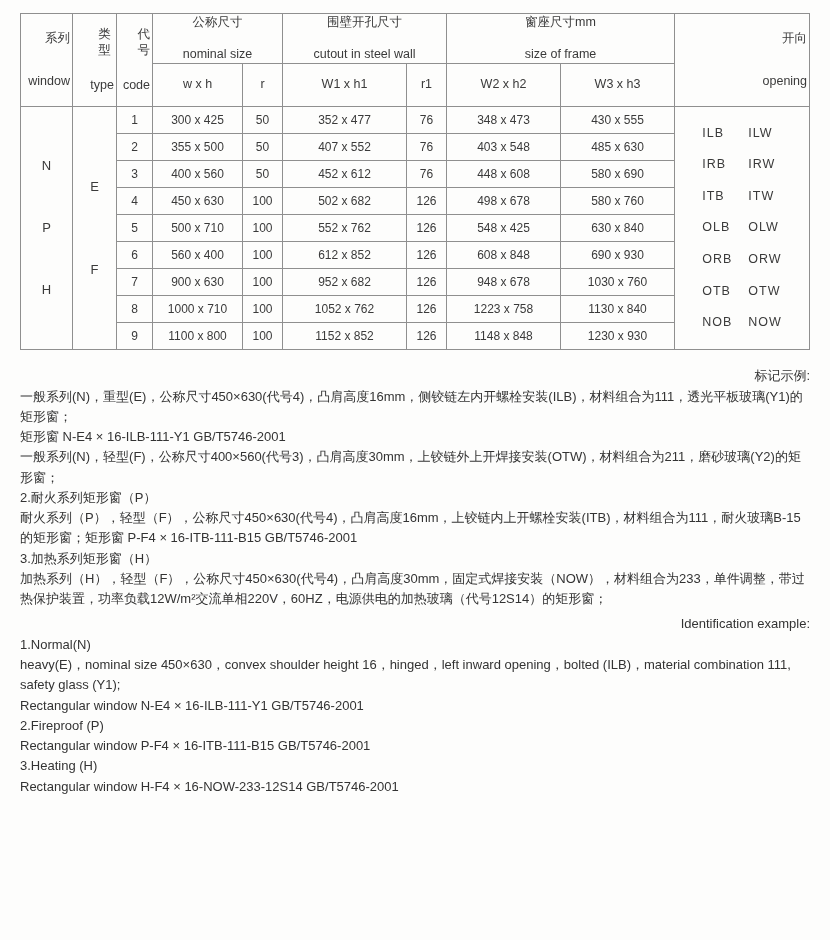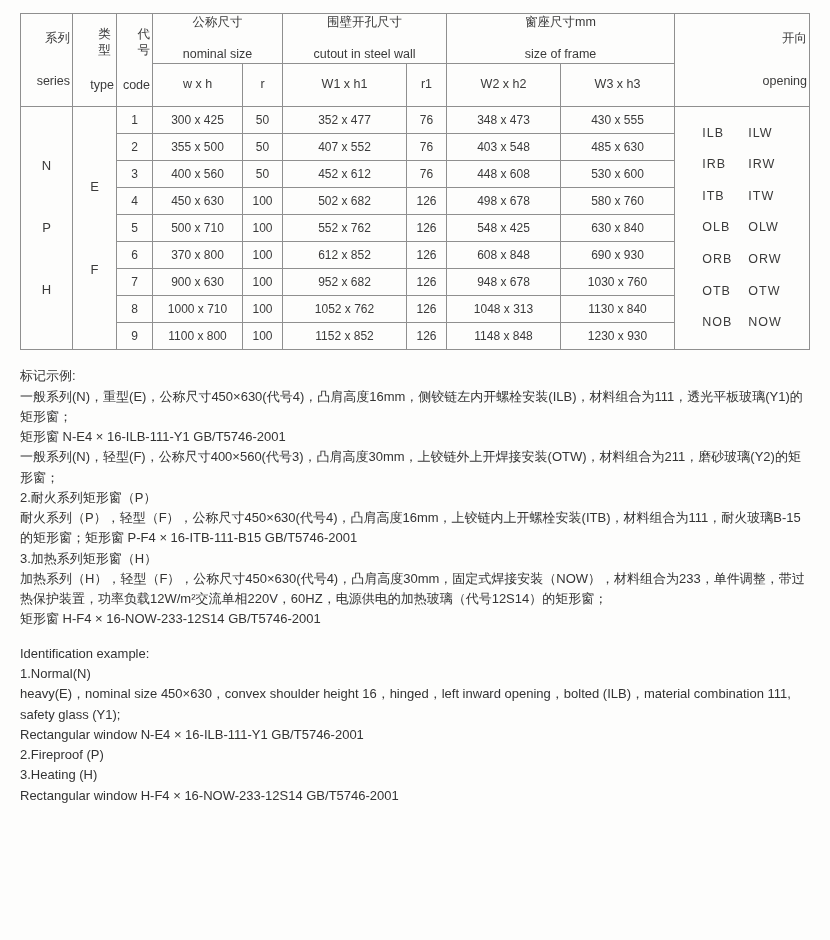--- a/index.html
+++ b/index.html
@@ -46,22 +46,22 @@
     height:232px;
     font-size:12.5px;
     letter-spacing:1px;
     gap:16px;
   }
   .opening-grid span{text-align:left;}
 
   
   .notes{margin-top:16px;font-size:13px;line-height:1.56;color:#333;}
   .notes p{margin:0;}
-  .notes .heading{margin:0;}
-  .en-block{margin-top:14px;}
+  .notes .heading{margin:0;text-align:right;}
+  .en-block{margin-top:5px;}
 </style>
 </head>
 <body>
 
 <div class="page">
 
   <table class="spec">
     <colgroup>
       <col style="width:52px">
         <col style="width:44px">
@@ -72,21 +72,21 @@
         <col style="width:40px">
       <col style="width:114px">
         <col style="width:114px">
       <col style="width:135px">
     </colgroup>
     <thead>
       <tr class="head1">
         <th rowspan="2">
           <div class="hdr-tall">
             <span>系列</span>
-            <span>series</span>
+            <span>window</span>
           </div>
         </th>
         <th rowspan="2">
           <div class="hdr-tall">
             <span>类型</span>
             <span>type</span>
           </div>
         </th>
         <th rowspan="2">
           <div class="hdr-tall">
@@ -178,21 +178,21 @@
         <td>403 x 548</td>
         <td>485 x 630</td>
       </tr>
       <tr class="datarow">
         <td>3</td>
         <td>400 x 560</td>
         <td>50</td>
         <td>452 x 612</td>
         <td>76</td>
         <td>448 x 608</td>
-        <td>530 x 600</td>
+        <td>580 x 690</td>
       </tr>
       <tr class="datarow">
         <td>4</td>
         <td>450 x 630</td>
         <td>100</td>
         <td>502 x 682</td>
         <td>126</td>
         <td>498 x 678</td>
         <td>580 x 760</td>
       </tr>
@@ -200,21 +200,21 @@
         <td>5</td>
         <td>500 x 710</td>
         <td>100</td>
         <td>552 x 762</td>
         <td>126</td>
         <td>548 x 425</td>
         <td>630 x 840</td>
       </tr>
       <tr class="datarow">
         <td>6</td>
-        <td>370 x 800</td>
+        <td>560 x 400</td>
         <td>100</td>
         <td>612 x 852</td>
         <td>126</td>
         <td>608 x 848</td>
         <td>690 x 930</td>
       </tr>
       <tr class="datarow">
         <td>7</td>
         <td>900 x 630</td>
         <td>100</td>
@@ -222,21 +222,21 @@
         <td>126</td>
         <td>948 x 678</td>
         <td>1030 x 760</td>
       </tr>
       <tr class="datarow">
         <td>8</td>
         <td>1000 x 710</td>
         <td>100</td>
         <td>1052 x 762</td>
         <td>126</td>
-        <td>1048 x 313</td>
+        <td>1223 x 758</td>
         <td>1130 x 840</td>
       </tr>
       <tr class="datarow">
         <td>9</td>
         <td>1100 x 800</td>
         <td>100</td>
         <td>1152 x 852</td>
         <td>126</td>
         <td>1148 x 848</td>
         <td>1230 x 930</td>
@@ -246,26 +246,26 @@
 
   <div class="notes">
     <p class="heading">标记示例:</p>
     <p>一般系列(N)，重型(E)，公称尺寸450×630(代号4)，凸肩高度16mm，侧铰链左内开螺栓安装(ILB)，材料组合为111，透光平板玻璃(Y1)的矩形窗；</p>
     <p>矩形窗 N-E4 × 16-ILB-111-Y1 GB/T5746-2001</p>
     <p>一般系列(N)，轻型(F)，公称尺寸400×560(代号3)，凸肩高度30mm，上铰链外上开焊接安装(OTW)，材料组合为211，磨砂玻璃(Y2)的矩形窗；</p>
     <p>2.耐火系列矩形窗（P）</p>
     <p>耐火系列（P），轻型（F），公称尺寸450×630(代号4)，凸肩高度16mm，上铰链内上开螺栓安装(ITB)，材料组合为111，耐火玻璃B-15的矩形窗；矩形窗 P-F4 × 16-ITB-111-B15 GB/T5746-2001</p>
     <p>3.加热系列矩形窗（H）</p>
     <p>加热系列（H），轻型（F），公称尺寸450×630(代号4)，凸肩高度30mm，固定式焊接安装（NOW），材料组合为233，单件调整，带过热保护装置，功率负载12W/m²交流单相220V，60HZ，电源供电的加热玻璃（代号12S14）的矩形窗；</p>
-    <p>矩形窗 H-F4 × 16-NOW-233-12S14 GB/T5746-2001</p>
 
     <div class="en-block">
       <p class="heading">Identification example:</p>
       <p>1.Normal(N)</p>
       <p>heavy(E)，nominal size 450×630，convex shoulder height 16，hinged，left inward opening，bolted (ILB)，material combination 111, safety glass (Y1);</p>
       <p>Rectangular window  N-E4 × 16-ILB-111-Y1  GB/T5746-2001</p>
       <p>2.Fireproof (P)</p>
+      <p>Rectangular window  P-F4 × 16-ITB-111-B15  GB/T5746-2001</p>
       <p>3.Heating (H)</p>
       <p>Rectangular window  H-F4 × 16-NOW-233-12S14  GB/T5746-2001</p>
     </div>
   </div>
 
 </div>
 
 </body></html>

